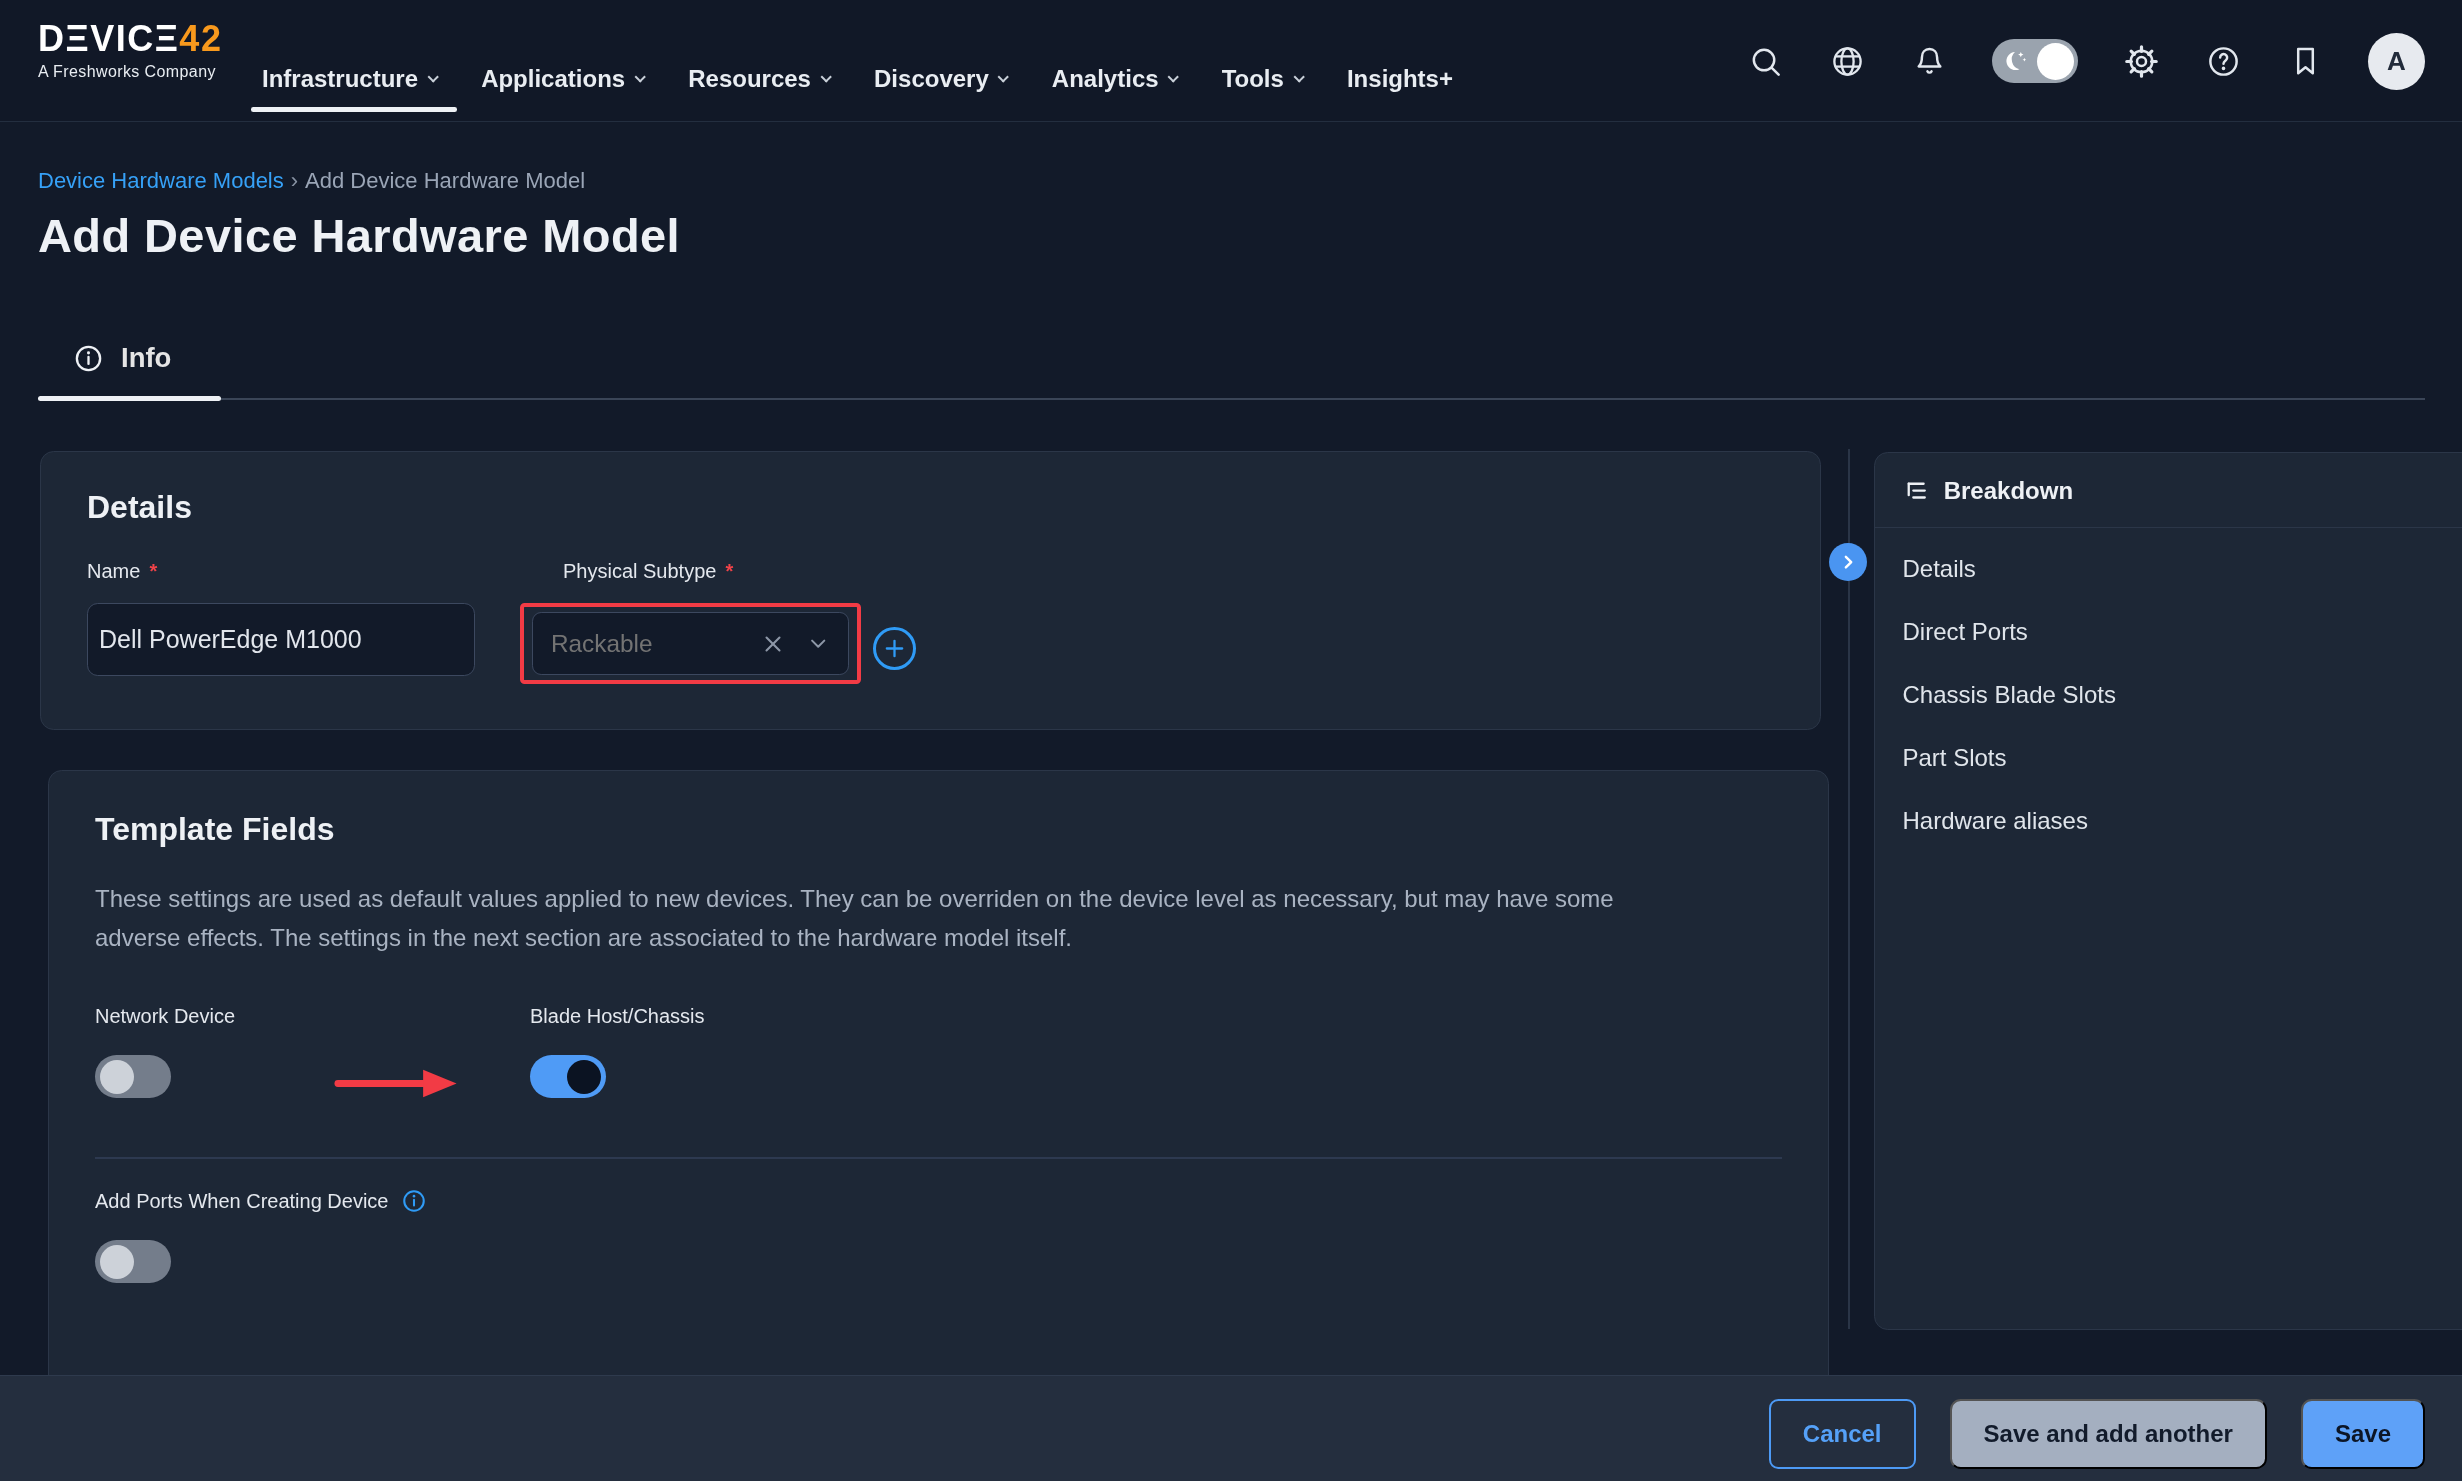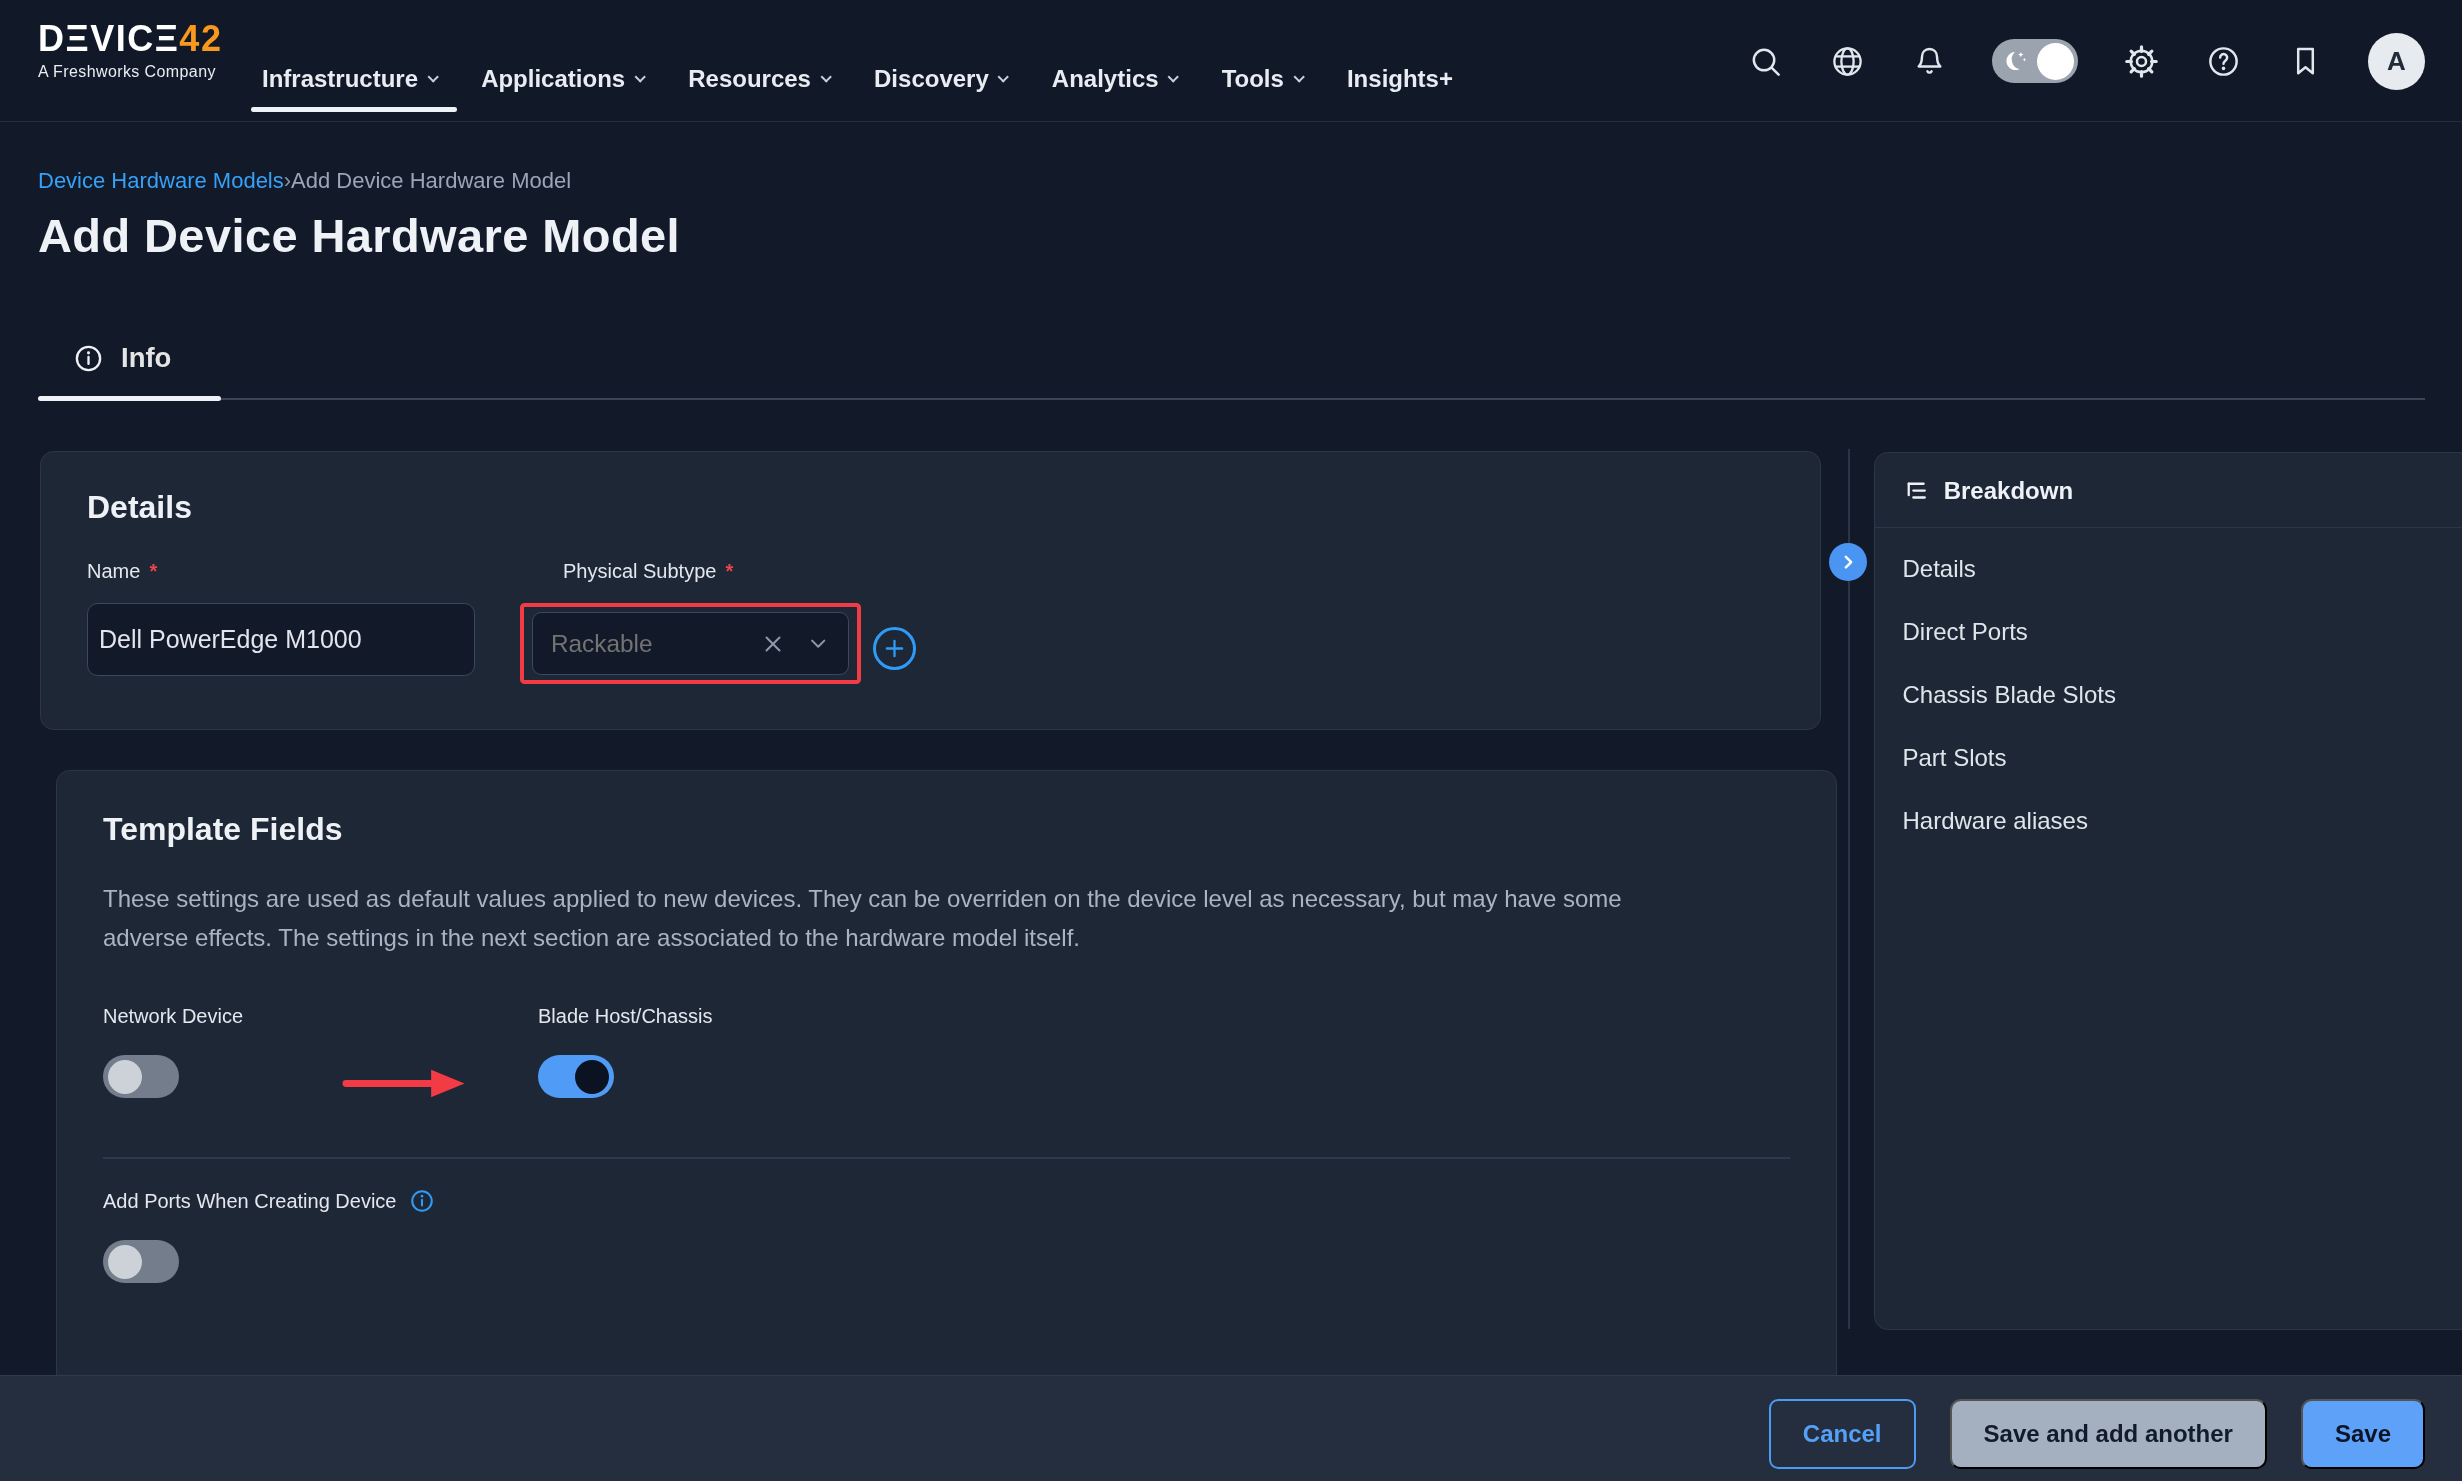--- a/index.html
+++ b/index.html
@@ -20,33 +20,33 @@
   .nav-item{position:relative;display:flex;align-items:center;gap:10.7px;height:122px;font-size:24px;font-weight:600;color:#e9edf2;cursor:pointer;white-space:nowrap}
   .nav-item.active::after{content:"";position:absolute;left:-10.7px;right:-20px;top:89px;height:4.6px;background:#eef1f5;border-radius:2.3px}
   .chev{width:8.4px;height:8.4px;border-right:2.3px solid #c9d0d9;border-bottom:2.3px solid #c9d0d9;transform:rotate(45deg);margin-top:-4.6px}
   .top-actions{position:absolute;right:37px;top:0;height:122px;display:flex;align-items:center;gap:44px}
   .icon-btn{width:38px;height:38px;display:flex;align-items:center;justify-content:center;color:#e2e7ee;cursor:pointer}
   .theme-pill{position:relative;width:86px;height:44px;border-radius:22px;background:#9aa3ae;cursor:pointer}
   .theme-pill .moon{position:absolute;left:7.6px;top:6.1px;color:#ffffff}
   .theme-pill .pill-knob{position:absolute;right:3.8px;top:3.8px;width:37px;height:37px;border-radius:50%;background:#ffffff}
   .avatar{width:57px;height:57px;border-radius:50%;background:#e7eaef;color:#222b3a;font-weight:700;font-size:26px;display:flex;align-items:center;justify-content:center;cursor:pointer}
   
-  .breadcrumb{position:absolute;left:38px;top:168px;display:flex;gap:0;font-size:22px;align-items:flex-start}
+  .breadcrumb{position:absolute;left:38px;top:168px;display:flex;gap:7px;font-size:22px;align-items:flex-start}
   .bc-link{color:#36a1f7;cursor:pointer}
   .bc-sep{color:#8792a3}
   .bc-current{color:#9aa5b6}
   .page-title{position:absolute;left:38px;top:208px;font-size:47px;font-weight:700;color:#eef1f5;letter-spacing:0.4px}
   .tab-row{position:absolute;left:73px;top:342px;display:flex;align-items:flex-end;gap:17px;color:#e5e5e5;cursor:pointer}
   .tab-label{font-size:27.5px;font-weight:600}
   .tab-underline-active{position:absolute;left:38px;top:396px;width:183px;height:5.3px;background:#eef1f5;border-radius:3.1px;z-index:2}
   .tab-underline-track{position:absolute;left:38px;right:37px;top:398px;height:1.5px;background:#3a4557}
   
   .panel{position:absolute;background:#1d2736;border:1.5px solid #2b3648;border-radius:13.7px}
   #details-panel{left:40px;top:451px;width:1781px;height:279px}
-  #template-panel{left:56px;top:770px;width:1781px;height:676px}
+  #template-panel{left:48px;top:770px;width:1781px;height:676px}
   #breakdown-panel{left:1874px;top:452px;width:628px;height:878px}
   .section-heading{position:absolute;left:46px;font-size:32px;font-weight:600;color:#eef1f5}
   .field-label{position:absolute;font-size:20px;font-weight:500;color:#e4e8ee;white-space:nowrap;display:flex;gap:9.2px}
   .req{color:#f04349;font-weight:700}
   .text-input{position:absolute;left:46px;top:151px;width:388px;height:73px;background:#121a29;border:1.5px solid #3c485f;border-radius:10.7px;display:flex;align-items:center;padding:0 11px;font-size:25px;color:#e2e6ec}
   .red-annotation{position:absolute;left:479px;top:151px;width:341px;height:81px;border:4.6px solid #f23b45;border-radius:4.6px;padding:5.3px 7.6px;z-index:3}
   .select{width:100%;height:100%;background:#121a29;border:1.5px solid #3c485f;border-radius:9.2px;display:flex;align-items:center;padding:0 18.3px;font-size:24.4px;color:#737373;cursor:pointer}
   .select .spacer{flex:1}
   .select-icons{display:flex;align-items:center;gap:20px;color:#8d97a7}
   .add-btn{position:absolute;left:832px;top:175px;width:43px;height:43px;border-radius:50%;border:3.1px solid #2f9bf6;color:#2f9bf6;display:flex;align-items:center;justify-content:center;cursor:pointer;background:transparent}

